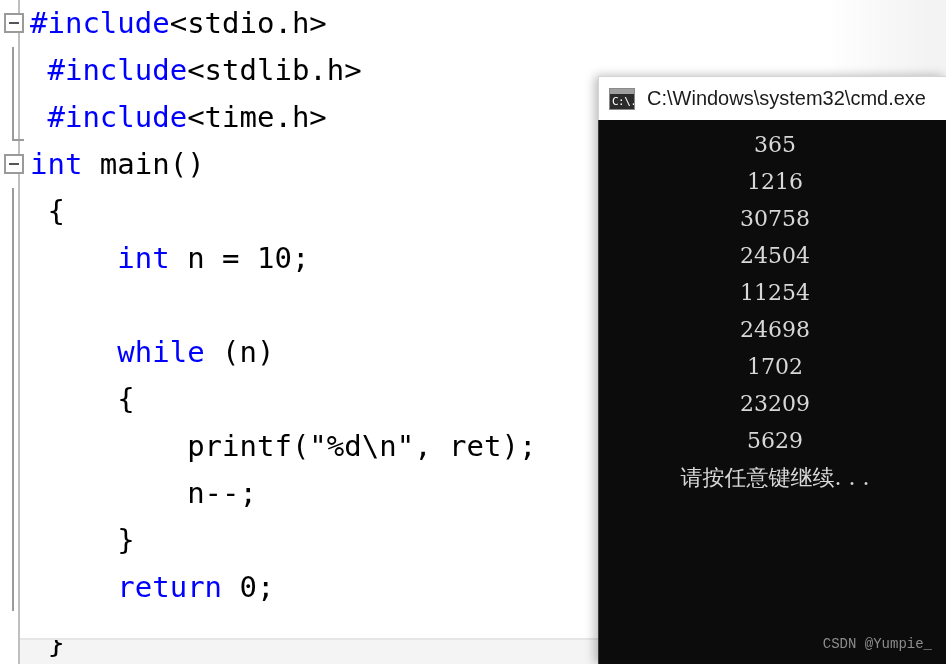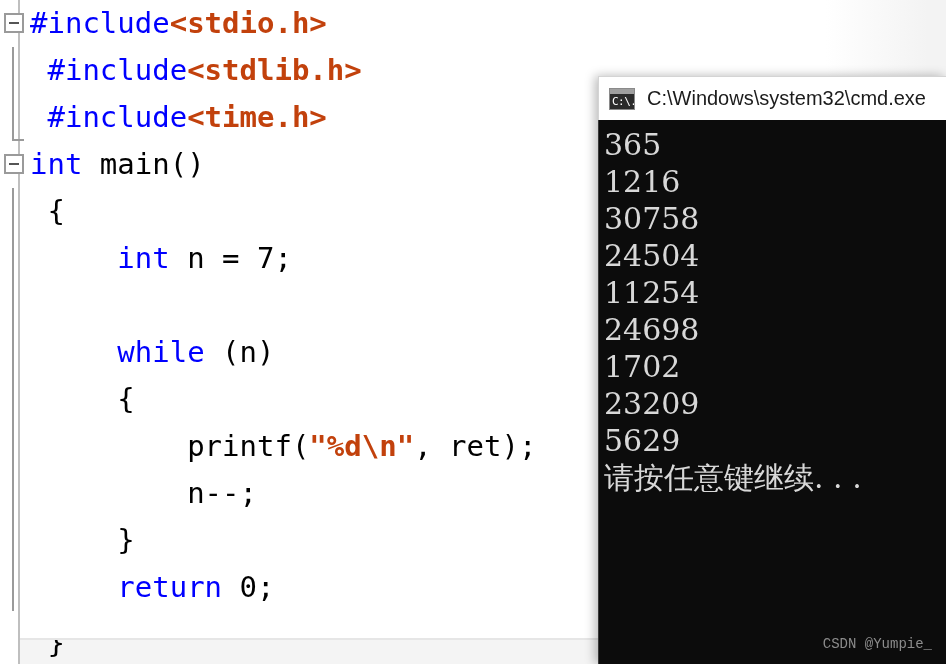--- a/index.html
+++ b/index.html
@@ -48,21 +48,21 @@
     line-height: 47px;
     font-family: "DejaVu Sans Mono", monospace;
     font-size: 29px;
     white-space: pre;
     color: #000000;
   }
   .line .txt { position: absolute; left: 30px; top: 0; }
 
   .kw   { color: #0000ff; }
   .pp   { color: #0000ff; }
-  .str  { color: #c2410c; font-weight: bold; }
+  .str  { color: #000000; }
   .pl   { color: #000000; text-align: right; }
 
   
   .fold-box {
     position: absolute;
     left: 4px;
     top: 13px;
     width: 20px; height: 20px;
     border: 2px solid #9a9a9a;
     background: #ffffff;
@@ -180,25 +180,26 @@
     position: relative;
     height: 544px;
     background: #0c0c0c;
     border-left: 1px solid #3a3a3a;
     padding: 6px 0 0 2px;
     overflow: hidden;
   }
 
   .console-line {
     font-family: "DejaVu Serif", serif;
-    font-size: 30px;
+    font-size: 22px;
     line-height: 37px;
     color: #d8d8d8;
     white-space: pre;
     padding-left: 3px;
+    text-align: center;
   }
 
   #watermark {
     position: absolute;
     right: 14px;
     bottom: 12px;
     font-family: Liberation Mono, monospace;
     font-size: 14px;
     color: #8c8c8c;
     white-space: pre;
@@ -210,21 +211,21 @@
 <div id="root">
 
   <div id="editor">
     <div id="editor-left-rule"></div>
     <div id="code">
         <div class="line"><span class="fold-box"></span><span class="txt"><span class="pp">#include</span><span class="str">&lt;stdio.h&gt;</span></span></div>
         <div class="line"><span class="fold-line"></span><span class="txt"><span class="pp"> #include</span><span class="str">&lt;stdlib.h&gt;</span></span></div>
         <div class="line"><span class="fold-line tail"></span><span class="txt"><span class="pp"> #include</span><span class="str">&lt;time.h&gt;</span></span></div>
         <div class="line"><span class="fold-box"></span><span class="txt"><span class="kw">int</span><span class="pl"> main()</span></span></div>
         <div class="line"><span class="fold-line"></span><span class="txt"><span class="pl"> {</span></span></div>
-        <div class="line"><span class="fold-line"></span><span class="txt"><span class="pl">     </span><span class="kw">int</span><span class="pl"> n = 7;</span></span></div>
+        <div class="line"><span class="fold-line"></span><span class="txt"><span class="pl">     </span><span class="kw">int</span><span class="pl"> n = 10;</span></span></div>
         <div class="line"><span class="fold-line"></span></div>
         <div class="line"><span class="fold-line"></span><span class="txt"><span class="pl">     </span><span class="kw">while</span><span class="pl"> (n)</span></span></div>
         <div class="line"><span class="fold-line"></span><span class="txt"><span class="pl">     {</span></span></div>
         <div class="line"><span class="fold-line"></span><span class="txt"><span class="pl">         printf(</span><span class="str">"%d\n"</span><span class="pl">, ret);</span></span></div>
         <div class="line"><span class="fold-line"></span><span class="txt"><span class="pl">         n--;</span></span></div>
         <div class="line"><span class="fold-line"></span><span class="txt"><span class="pl">     }</span></span></div>
         <div class="line"><span class="fold-line"></span><span class="txt"><span class="pl">     </span><span class="kw">return</span><span class="pl"> 0;</span></span></div>
       </div>
     <div id="editor-fade"></div>
   </div>

